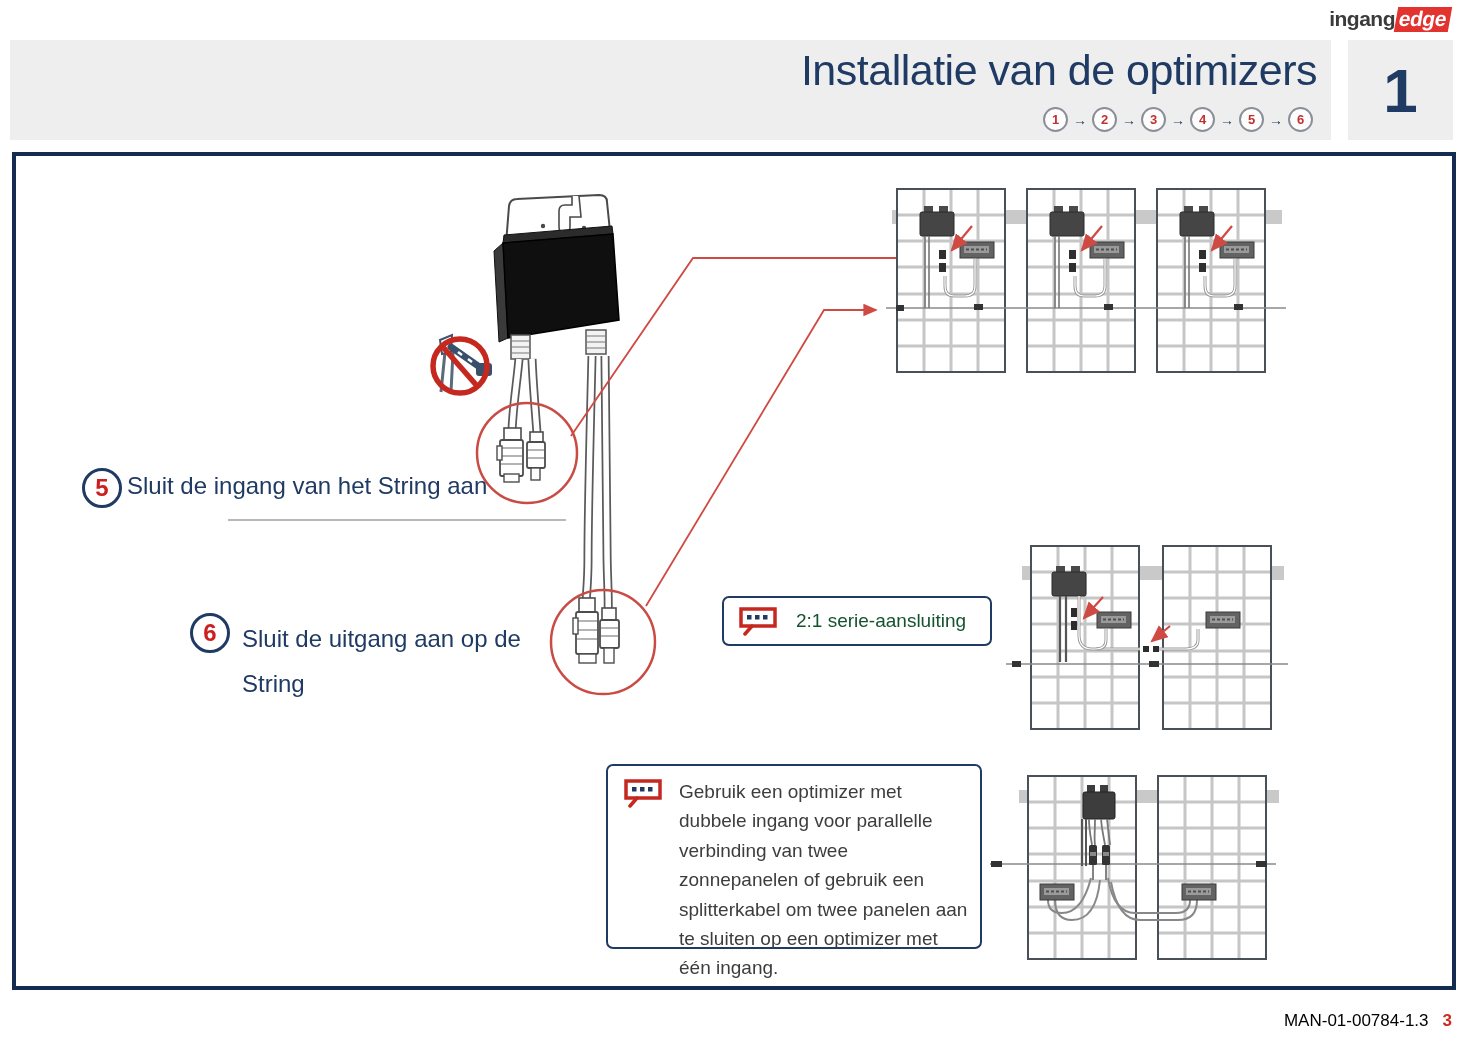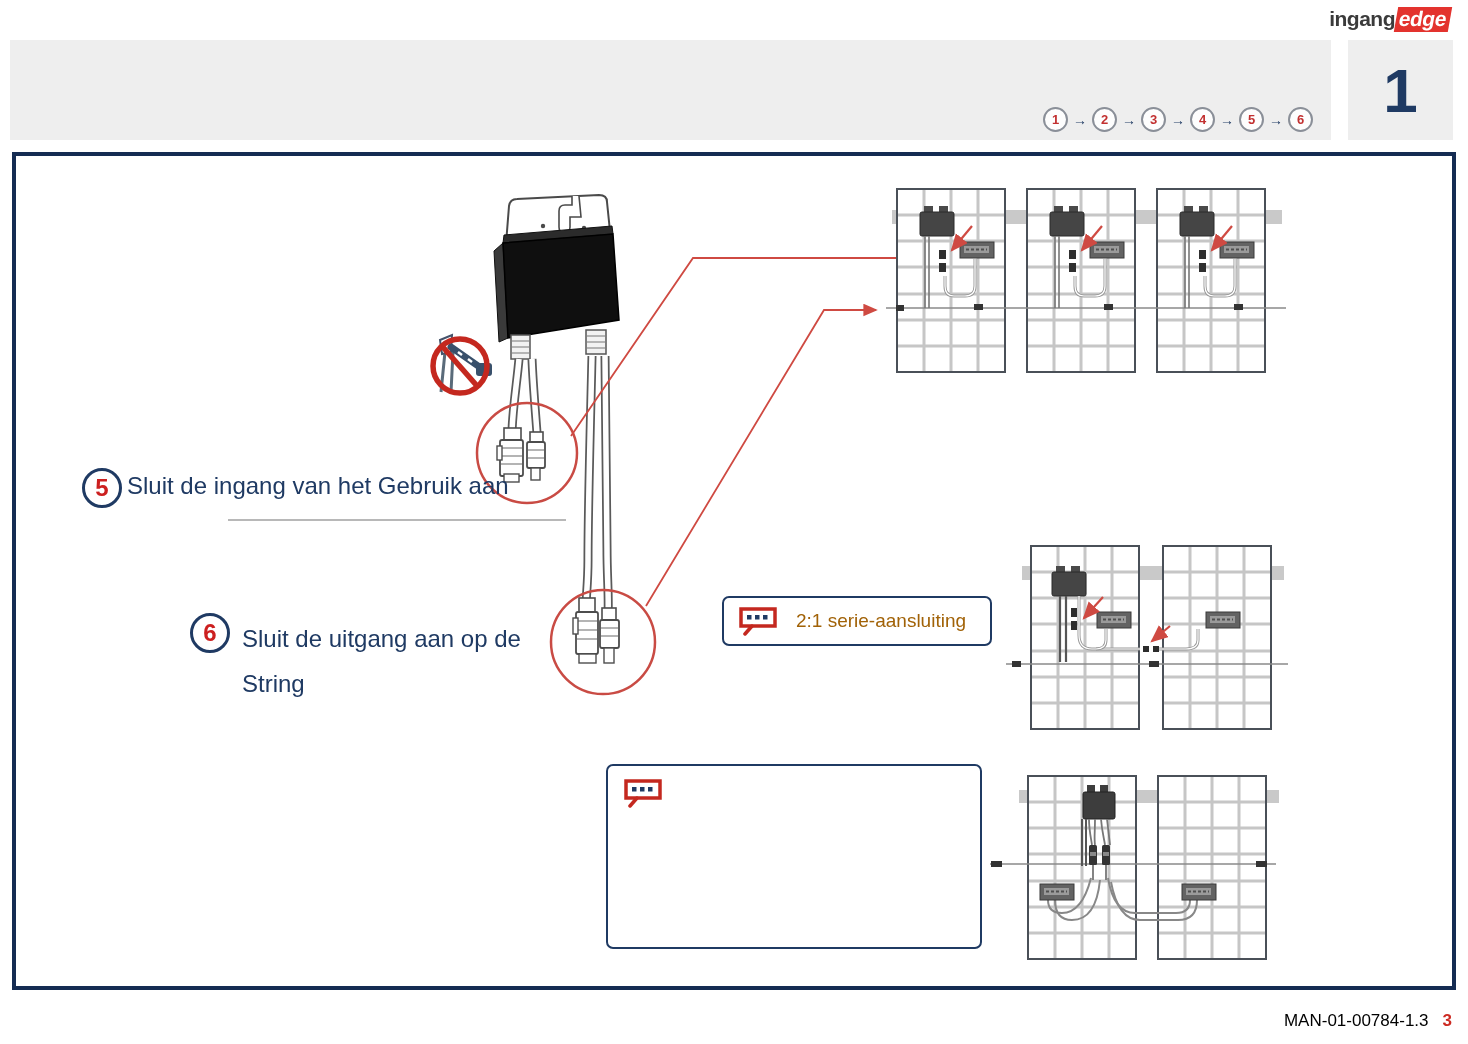--- a/index.html
+++ b/index.html
@@ -38,40 +38,41 @@
     color:#cc1f1f;font-size:24px;font-weight:bold;display:flex;align-items:center;justify-content:center;z-index:4;}
   #step5-circle{left:82px;top:468px;}
   #step5-label{left:127px;top:472px;font-size:24px;color:#1f3a63;white-space:nowrap;z-index:4;}
   #divider{left:228px;top:519px;width:338px;height:2px;background:#b8b8b8;z-index:4;}
   #step6-circle{left:190px;top:613px;}
   #step6-label{left:242px;top:616px;width:285px;font-size:24px;line-height:45px;color:#1f3a63;z-index:4;}
 
   
   .note-box{border:2px solid #1f3a63;border-radius:7px;background:#ffffff;z-index:4;}
   #note-serie{left:722px;top:596px;width:251px;height:46px;display:flex;align-items:center;padding-left:15px;gap:17px;}
-  #note-serie .note-text{font-size:19px;color:#a16207;}
+  #note-serie .note-text{font-size:19px;color:#14532d;}
   #note-parallel{left:606px;top:764px;width:372px;height:181px;}
   #note-parallel .bubble{position:absolute;left:16px;top:13px;}
   #note-parallel .note-text{position:absolute;left:71px;top:11px;right:10px;
     font-size:19px;line-height:29.4px;color:#3d3d3d;}
 
   
   #footer{right:16px;top:1011px;font-size:17px;display:flex;gap:14px;align-items:baseline;z-index:4;}
   #doc-id{color:#000000;}
   #page-num{color:#cc2a22;font-weight:bold;}
 </style>
 </head>
 <body>
 
 <div class="abs" id="logo">
   <span class="solar">ingang</span>
   <span class="edge">edge</span>
 </div>
 
 <div class="abs" id="header-bar">
+  <div id="page-title">Installatie van de optimizers</div>
   <div id="sequence">
     <span class="seq-circle">1</span>
     <span class="seq-arrow">→</span>
     <span class="seq-circle">2</span>
     <span class="seq-arrow">→</span>
     <span class="seq-circle">3</span>
     <span class="seq-arrow">→</span>
     <span class="seq-circle">4</span>
     <span class="seq-arrow">→</span>
     <span class="seq-circle">5</span>
@@ -260,21 +261,21 @@
     <path d="M1048,900 Q1048,913 1062,913 Q1082,913 1091,878" stroke="#888" stroke-width="2" fill="none"></path>
     <path d="M1055,900 Q1055,920 1072,920 Q1096,920 1100,880" stroke="#888" stroke-width="2" fill="none"></path>
     <path d="M1190,900 Q1190,913 1176,913 H1135 Q1114,913 1108,878" stroke="#888" stroke-width="2" fill="none"></path>
     <path d="M1197,900 Q1197,920 1178,920 H1140 Q1118,920 1111,882" stroke="#888" stroke-width="2" fill="none"></path>
     <use href="#jboxDef" x="1040" y="884"></use>
     <use href="#jboxDef" x="1182" y="884"></use>
   </g>
 </svg>
 
 <div class="abs step-circle" id="step5-circle">5</div>
-<div class="abs" id="step5-label">Sluit de ingang van het Gebruik aan</div>
+<div class="abs" id="step5-label">Sluit de ingang van het String aan</div>
 <div class="abs" id="divider"></div>
 <div class="abs step-circle" id="step6-circle">6</div>
 <div class="abs" id="step6-label">Sluit de uitgang aan op de String</div>
 
 <div class="abs note-box" id="note-serie">
   <svg width="40" height="29" viewBox="0 0 40 29">
     <rect x="2" y="2" width="34" height="17" fill="#fff" stroke="#c4281f" stroke-width="3.5"></rect>
     <path d="M13,19 L6,27" stroke="#c4281f" stroke-width="3.5" stroke-linecap="round"></path>
     <rect x="8" y="8" width="4.5" height="4.5" fill="#1f3a63"></rect>
     <rect x="16" y="8" width="4.5" height="4.5" fill="#1f3a63"></rect>
@@ -284,18 +285,19 @@
 </div>
 
 <div class="abs note-box" id="note-parallel">
   <svg class="bubble" width="40" height="29" viewBox="0 0 40 29">
     <rect x="2" y="2" width="34" height="17" fill="#fff" stroke="#c4281f" stroke-width="3.5"></rect>
     <path d="M13,19 L6,27" stroke="#c4281f" stroke-width="3.5" stroke-linecap="round"></path>
     <rect x="8" y="8" width="4.5" height="4.5" fill="#1f3a63"></rect>
     <rect x="16" y="8" width="4.5" height="4.5" fill="#1f3a63"></rect>
     <rect x="24" y="8" width="4.5" height="4.5" fill="#1f3a63"></rect>
   </svg>
+  <div class="note-text">Gebruik een optimizer met dubbele ingang voor parallelle verbinding van twee zonnepanelen of gebruik een splitterkabel om twee panelen aan te sluiten op een optimizer met één ingang.</div>
 </div>
 
 <div class="abs" id="footer">
   <span id="doc-id">MAN-01-00784-1.3</span>
   <span id="page-num">3</span>
 </div>
 
 </body></html>

